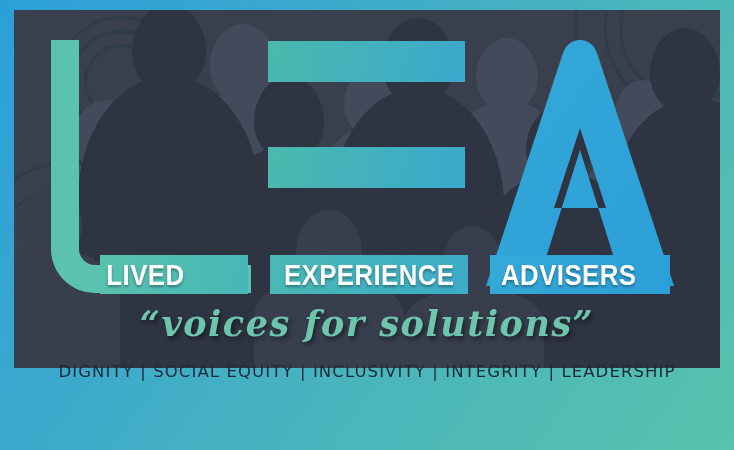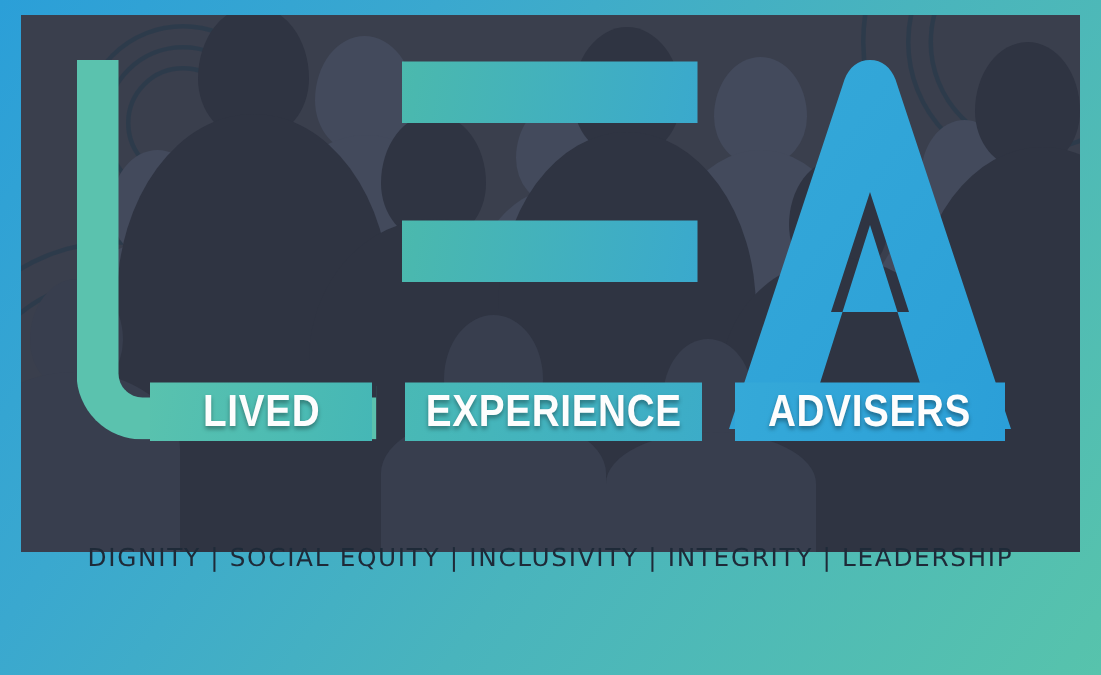--- a/index.html
+++ b/index.html
@@ -46,21 +46,21 @@
   }
   .bar.b1{top:41px;}
   .bar.b2{top:147px;}
 
   
   .logo-a{position:absolute;left:484px;top:36px;width:192px;height:258px;}
 
   
   .band{
     position:absolute;top:255px;height:39px;
-    display:flex;align-items:center;justify-content:center;
+    display:flex;align-items:center;
   }
   .band span{
     color:#fdfdfd;font-weight:700;font-size:30px;letter-spacing:.5px;
     transform:scaleX(.86);transform-origin:center;white-space:nowrap;
     text-shadow:0 2px 3px rgba(0,0,0,.35);
   }
   .band-lived{left:100px;width:148px;background:linear-gradient(100deg,#59c2ae,#45b7b6);}
   .band-exp  {left:270px;width:198px;background:linear-gradient(100deg,#49b9b5,#3cacc8);}
   .band-adv  {left:490px;width:180px;background:linear-gradient(100deg,#35a9d8,#2b9fd8);}
 
@@ -161,16 +161,17 @@
   <div class="band band-lived">
     <span>LIVED</span>
   </div>
   <div class="band band-exp">
     <span>EXPERIENCE</span>
   </div>
   <div class="band band-adv">
     <span>ADVISERS</span>
   </div>
 
+  <div class="tagline">“voices for solutions”</div>
 
   <div class="values">DIGNITY | SOCIAL EQUITY | INCLUSIVITY  |  INTEGRITY | LEADERSHIP</div>
 
 </div>
 
 </body></html>

